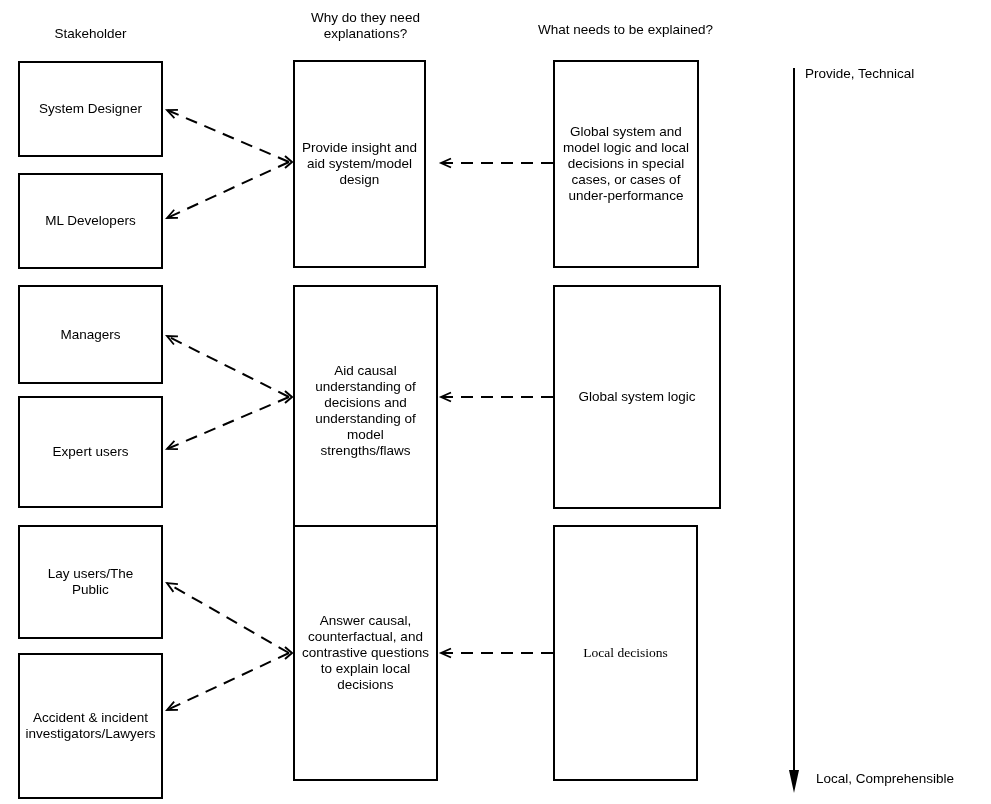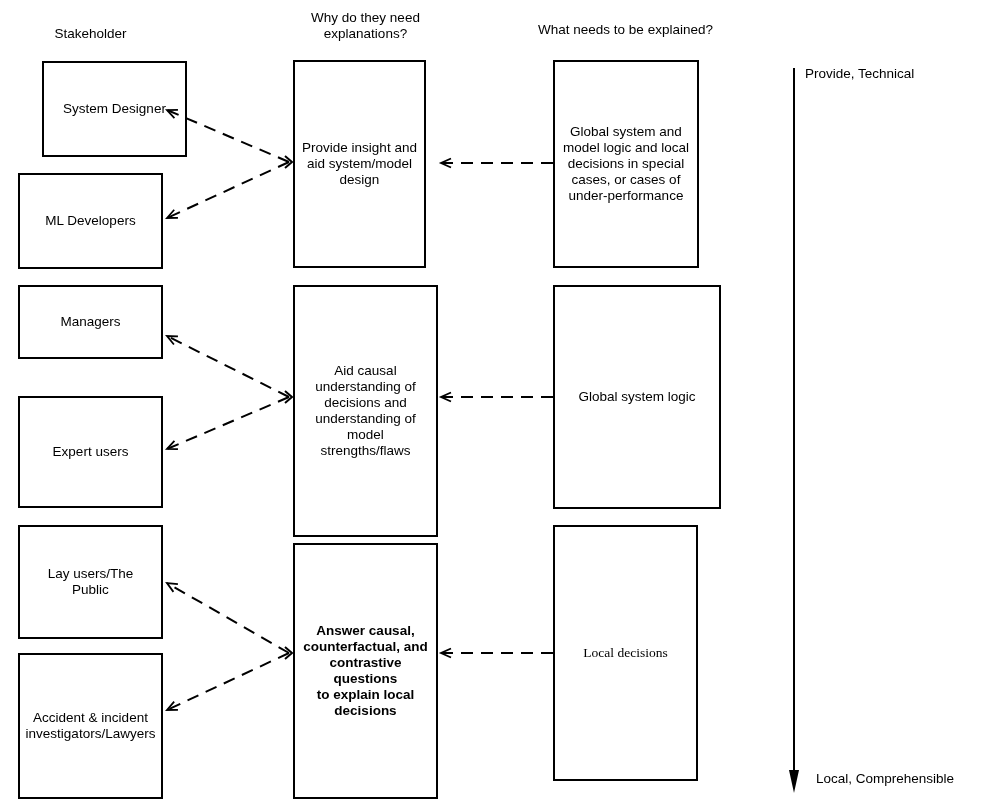--- a/index.html
+++ b/index.html
@@ -52,39 +52,39 @@
 </head>
 <body>
 
 <div class="diagram">
 
   <div class="hdr" style="left:18px; top:26px; width:145px;">Stakeholder</div>
   <div class="hdr" style="left:293px; top:10px; width:145px;">Why do they need
 explanations?</div>
   <div class="hdr" style="left:528px; top:22px; width:195px;">What needs to be explained?</div>
 
-  <div class="box" style="left:18px; top:61px; width:145px; height:96px;margin-left:24px;">System Designer</div>
+  <div class="box" style="left:18px; top:61px; width:145px; height:96px;">System Designer</div>
   <div class="box" style="left:18px; top:173px; width:145px; height:96px;">ML Developers</div>
-  <div class="box" style="left:18px; top:285px; width:145px; height:74px;">Managers</div>
+  <div class="box" style="left:18px; top:285px; width:145px; height:99px;">Managers</div>
   <div class="box" style="left:18px; top:396px; width:145px; height:112px;">Expert users</div>
   <div class="box" style="left:18px; top:525px; width:145px; height:114px;">Lay users/The
 Public</div>
   <div class="box" style="left:18px; top:653px; width:145px; height:146px;">Accident &amp; incident
 investigators/Lawyers</div>
 
   <div class="box" style="left:293px; top:60px; width:133px; height:208px;">Provide insight and
 aid system/model
 design</div>
   <div class="box" style="left:293px; top:285px; width:145px; height:252px;">Aid causal
 understanding of
 decisions and
 understanding of
 model
 strengths/flaws</div>
-  <div class="box" style="left:293px; top:543px; width:145px; height:256px;font-weight:bold;">Answer causal,
+  <div class="box" style="left:293px; top:525px; width:145px; height:256px;">Answer causal,
 counterfactual, and
 contrastive questions
 to explain local
 decisions</div>
 
   <div class="box" style="left:553px; top:60px; width:146px; height:208px;">Global system and
 model logic and local
 decisions in special
 cases, or cases of
 under-performance</div>

